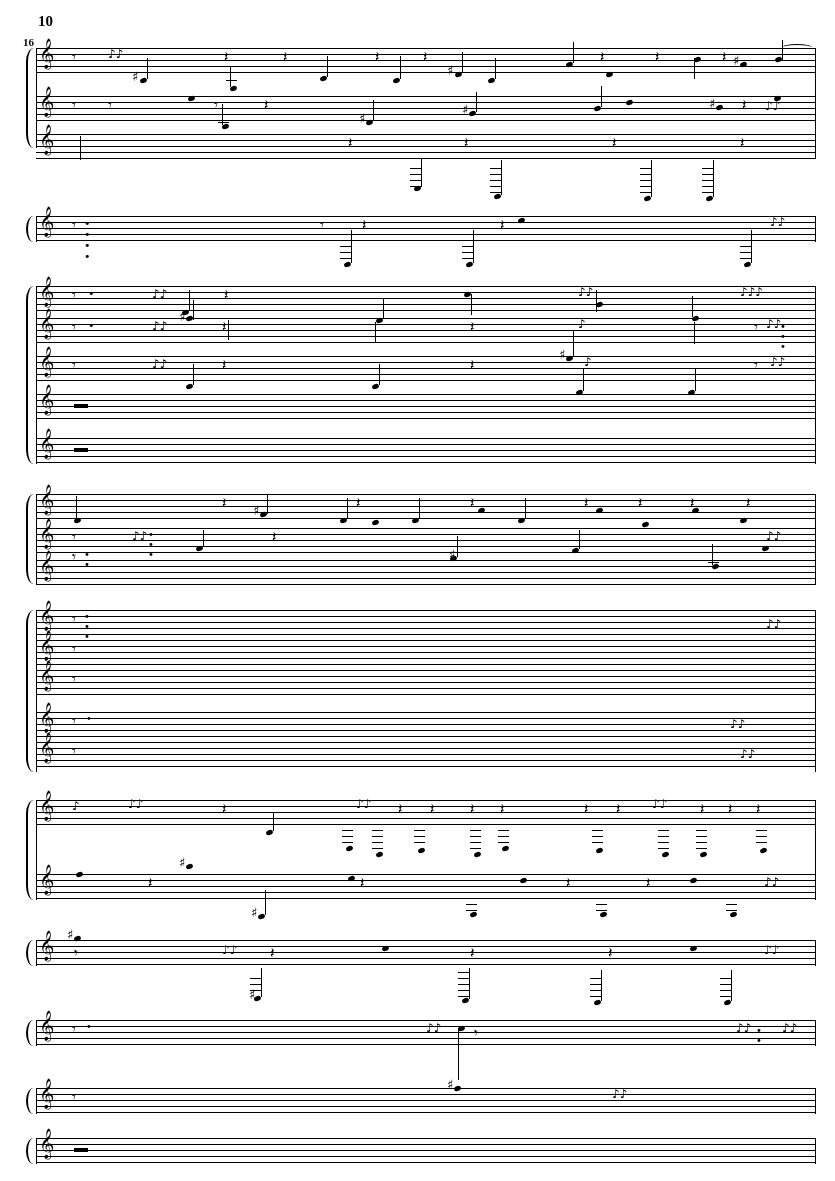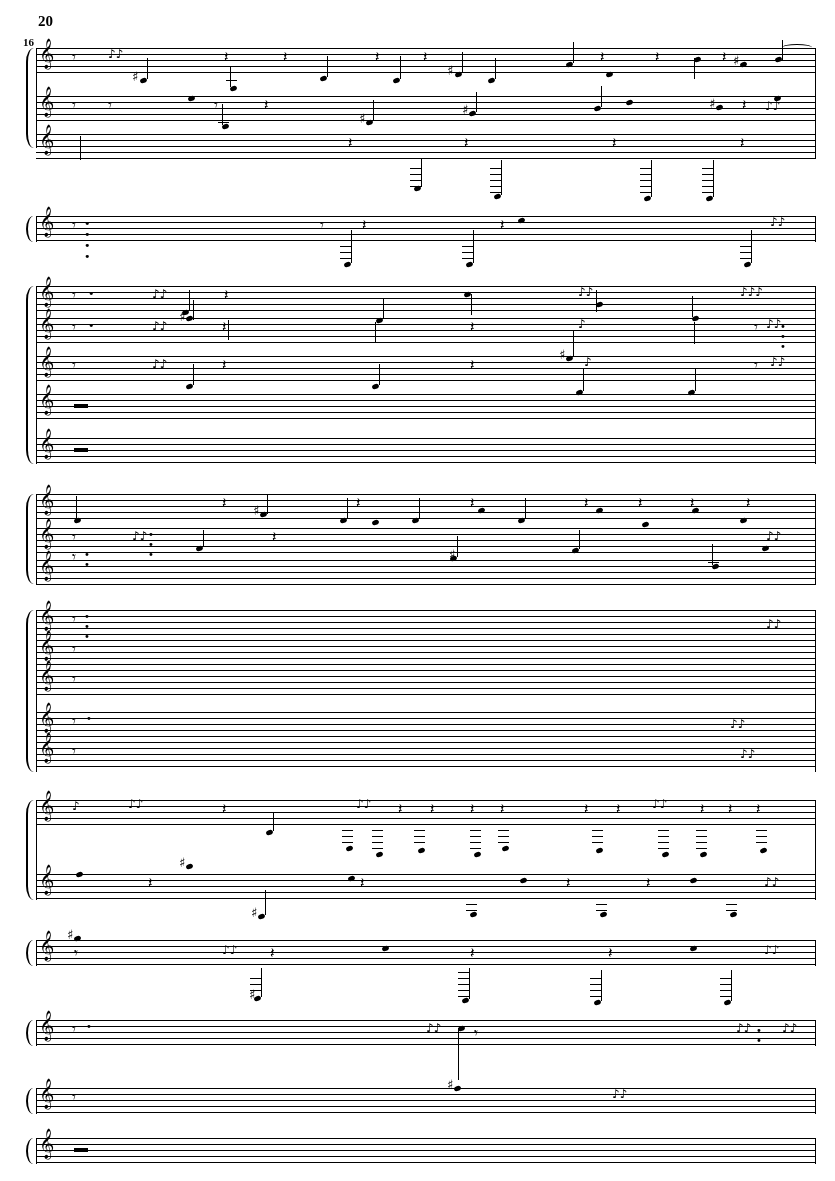--- a/index.html
+++ b/index.html
@@ -123,21 +123,21 @@
     border-top: 1px solid #000;
     border-radius: 50%;
     height: 6px;
   }
 </style>
 </head>
 <body>
 
 <div id="page">
 
-  <div class="page-number" style="left:38px; top:13px;">20</div>
+  <div class="page-number" style="left:38px; top:13px;">10</div>
   <div class="measure-number" style="left:23px; top:36px;">16</div>
 
   <div class="system">
     <div class="brace" style="left:26px; top:48px; height:100px;"></div>
     <div class="syslinestart" style="left:36px; top:48px; height:100px;"></div>
 
     <div class="stave5" style="left:36px; top:48px; width:780px;"></div>
     <div class="clef" style="left:39px; top:41px;">𝄞</div>
     <div class="rest" style="left:72px; top:50px;">𝄾</div>
     <div class="glyph" style="left:108px; top:48px; font-size:12px;">♪♪</div>

